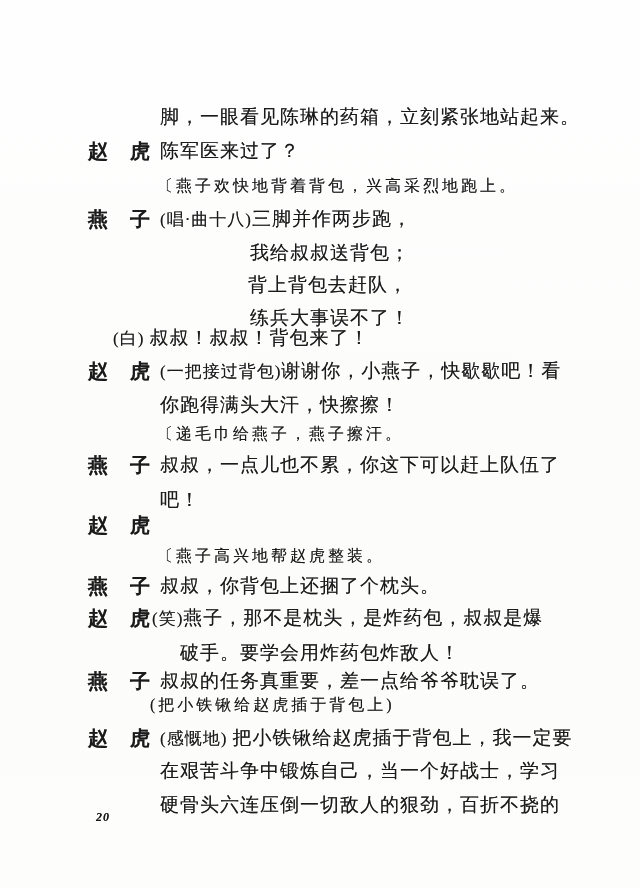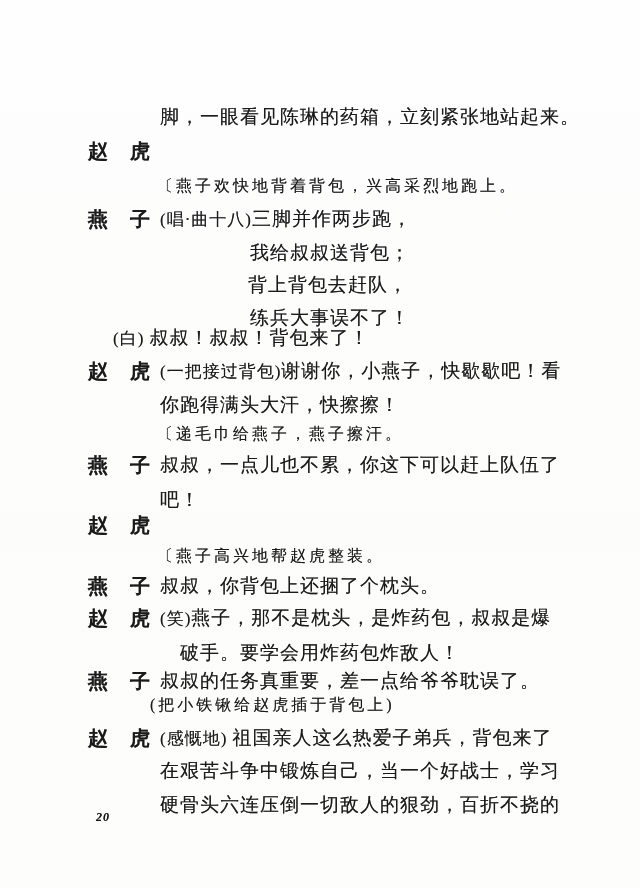--- a/index.html
+++ b/index.html
@@ -71,20 +71,21 @@
 </head>
 <body>
 
 <div class="page">
   <div id="lines-container">
       <div class="line" style="top: 104px;">
         <span class="text-run" style="left: 160px;"><span class="seg-main">脚，一眼看见陈琳的药箱，立刻紧张地站起来。</span></span>
       </div>
       <div class="line" style="top: 138px;">
         <span class="speaker">赵　虎</span>
+        <span class="text-run" style="left: 160px;"><span class="seg-main">陈军医来过了？</span></span>
       </div>
       <div class="line" style="top: 176px;">
         <span class="text-run" style="left: 157px;"><span class="seg-stage">〔燕子欢快地背着背包，兴高采烈地跑上。</span></span>
       </div>
       <div class="line" style="top: 206px;">
         <span class="speaker">燕　子</span>
         <span class="text-run" style="left: 160px;"><span class="seg-small">(唱·曲十八)</span><span class="seg-main">三脚并作两步跑，</span></span>
       </div>
       <div class="line" style="top: 240px;">
         <span class="text-run" style="left: 250px;"><span class="seg-main">我给叔叔送背包；</span></span>
@@ -120,35 +121,35 @@
       </div>
       <div class="line" style="top: 546px;">
         <span class="text-run" style="left: 157px;"><span class="seg-stage">〔燕子高兴地帮赵虎整装。</span></span>
       </div>
       <div class="line" style="top: 573px;">
         <span class="speaker">燕　子</span>
         <span class="text-run" style="left: 160px;"><span class="seg-main">叔叔，你背包上还捆了个枕头。</span></span>
       </div>
       <div class="line" style="top: 605px;">
         <span class="speaker">赵　虎</span>
-        <span class="text-run" style="left: 160px;"><span class="seg-small">(笑)</span><span class="seg-main">燕子，那不是枕头，是炸药包，叔叔是爆</span></span>
+        <span class="text-run" style="left: 152px;"><span class="seg-small">(笑)</span><span class="seg-main">燕子，那不是枕头，是炸药包，叔叔是爆</span></span>
       </div>
       <div class="line" style="top: 640px; margin-left: 20px;">
         <span class="text-run" style="left: 160px;"><span class="seg-main">破手。要学会用炸药包炸敌人！</span></span>
       </div>
       <div class="line" style="top: 668px;">
         <span class="speaker">燕　子</span>
         <span class="text-run" style="left: 160px;"><span class="seg-main">叔叔的任务真重要，差一点给爷爷耽误了。</span></span>
       </div>
       <div class="line" style="top: 695px;">
         <span class="text-run" style="left: 150px;"><span class="seg-stage">(把小铁锹给赵虎插于背包上)</span></span>
       </div>
       <div class="line" style="top: 725px;">
         <span class="speaker">赵　虎</span>
-        <span class="text-run" style="left: 160px;"><span class="seg-small">(感慨地) </span><span class="seg-main">祖国亲人这么热爱子弟兵，背包来了</span></span>
+        <span class="text-run" style="left: 160px;"><span class="seg-small">(感慨地) </span><span class="seg-main">把小铁锹给赵虎插于背包上，我一定要</span></span>
       </div>
       <div class="line" style="top: 758px;">
         <span class="text-run" style="left: 160px;"><span class="seg-main">在艰苦斗争中锻炼自己，当一个好战士，学习</span></span>
       </div>
       <div class="line" style="top: 792px;">
         <span class="text-run" style="left: 160px;"><span class="seg-main">硬骨头六连压倒一切敌人的狠劲，百折不挠的</span></span>
       </div>
     </div>
   <div class="page-number">20</div>
 </div>

